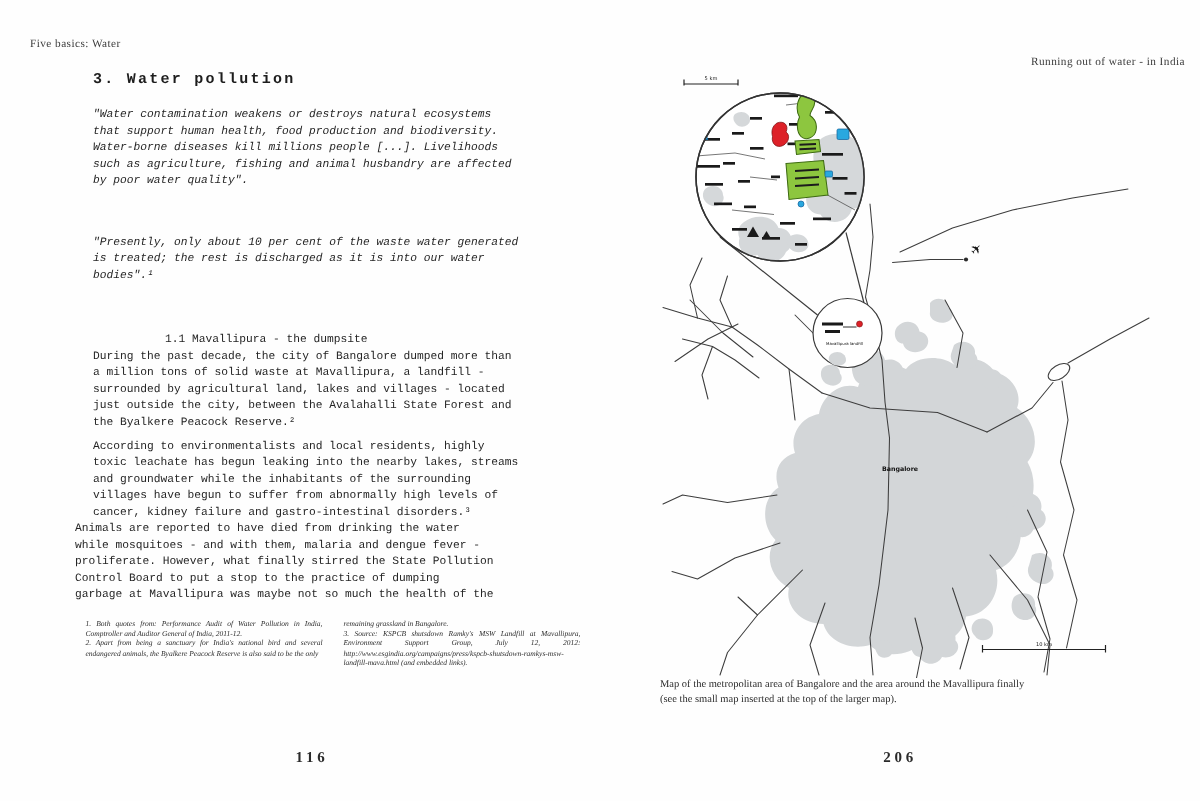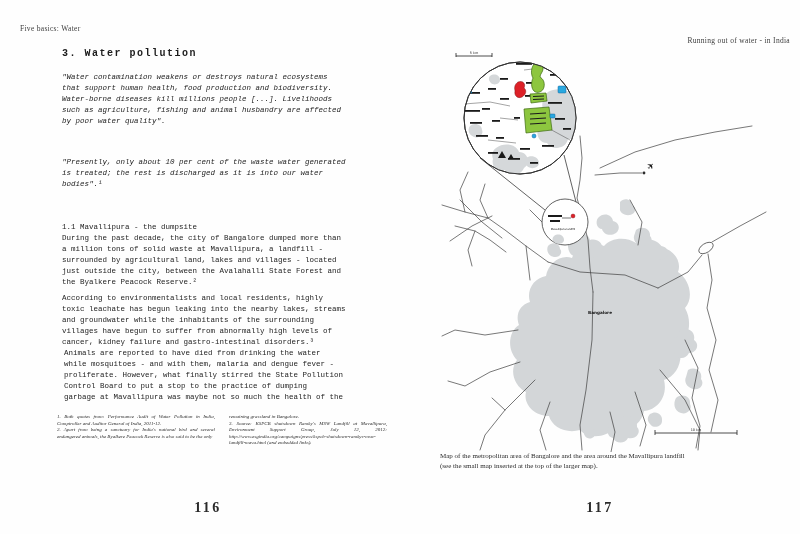--- a/index.html
+++ b/index.html
@@ -4,25 +4,25 @@
 <style>
   html,body{margin:0;padding:0;}
   body{width:800px;height:534px;background:#fefefe;position:relative;overflow:hidden;
        font-family:"Liberation Mono","DejaVu Sans Mono",monospace;color:#1f1f1f;}
   .abs{position:absolute;}
   .running-head{font-family:"Liberation Serif","DejaVu Serif",serif;font-size:7.5px;color:#3c3c3c;letter-spacing:.3px;}
   .mono{font-family:"Liberation Mono","DejaVu Sans Mono",monospace;}
   .body-text{font-size:7.5px;line-height:11px;white-space:pre-line;color:#242424;width:300px;}
   .italic{font-style:italic;}
   h1.sec{font-size:10px;font-weight:bold;letter-spacing:1.5px;margin:0;color:#1d1d1d;}
-  .subhead{font-size:7.5px;line-height:11px;color:#242424;}
+  .subhead{font-size:7.5px;line-height:11px;color:#242424;margin-left:48px;}
   .footnotes{display:flex;gap:14px;width:330px;}
   .fncol{width:158px;font-family:"Liberation Serif","DejaVu Serif",serif;font-size:5px;line-height:6.6px;
          color:#2b2b2b;white-space:pre-wrap;text-align:justify;font-style:italic;}
-  .pagenum{font-family:"Liberation Serif","DejaVu Serif",serif;font-size:14px;font-weight:bold;
+  .pagenum{font-family:"Liberation Serif","DejaVu Serif",serif;font-size:10px;font-weight:bold;
            letter-spacing:2.5px;color:#2a2a2a;text-align:center;}
   .caption{font-family:"Liberation Serif","DejaVu Serif",serif;font-size:7px;line-height:9.5px;
            color:#2b2b2b;white-space:pre-line;width:352px;}
   svg text{font-family:"DejaVu Sans",sans-serif;}
 </style>
 </head>
 <body>
 
 <div class="abs" style="left:0;top:0;width:400px;height:534px;">
   <div class="abs running-head" style="left:20px;top:24px;">Five basics: Water</div>
@@ -48,21 +48,21 @@
 surrounded by agricultural land, lakes and villages - located
 just outside the city, between the Avalahalli State Forest and
 the Byalkere Peacock Reserve.²</div>
 
   <div class="abs body-text" style="left:62px;top:293px;">According to environmentalists and local residents, highly
 toxic leachate has begun leaking into the nearby lakes, streams
 and groundwater while the inhabitants of the surrounding
 villages have begun to suffer from abnormally high levels of
 cancer, kidney failure and gastro-intestinal disorders.³</div>
 
-  <div class="abs body-text" style="left:64px;top:348px;font-family:Liberation Mono, monospace;">Animals are reported to have died from drinking the water
+  <div class="abs body-text" style="left:50px;top:348px;font-family:Liberation Mono, monospace;">Animals are reported to have died from drinking the water
 while mosquitoes - and with them, malaria and dengue fever -
 proliferate. However, what finally stirred the State Pollution
 Control Board to put a stop to the practice of dumping
 garbage at Mavallipura was maybe not so much the health of the</div>
 
   <div class="abs footnotes" style="left:57px;top:414px;">
     <div class="fncol">1. Both quotes from: Performance Audit of Water Pollution in India, Comptroller and Auditor General of India, 2011-12.
 2. Apart from being a sanctuary for India's national bird and several endangered animals, the Byalkere Peacock Reserve is also said to be the only</div>
     <div class="fncol">remaining grassland in Bangalore.
 3. Source: KSPCB shutsdown Ramky's MSW Landfill at Mavallipura, Environment Support Group, July 12, 2012: http://www.esgindia.org/campaigns/press/kspcb-shutsdown-ramkys-msw-landfill-mava.html (and embedded links).</div>
@@ -238,16 +238,16 @@
   <text x="44" y="13.5" font-size="3.4" fill="#222" text-anchor="middle">5 km</text>
 
   <g stroke="#222" stroke-width="0.8">
     <line x1="225" y1="393" x2="307" y2="393"></line>
     <line x1="225" y1="390" x2="225" y2="395"></line>
     <line x1="307" y1="390" x2="307" y2="395"></line>
   </g>
   <text x="266" y="390.5" font-size="3.4" fill="#222" text-anchor="middle">10 km</text>
 </svg>
 
-<div class="abs caption" style="left:440px;top:452px;">Map of the metropolitan area of Bangalore and the area around the Mavallipura landfill
+<div class="abs caption" style="left:440px;top:452px;">Map of the metropolitan area of Bangalore and the area around the Mavallipura finally
 (see the small map inserted at the top of the larger map).</div>
 
-<div class="abs pagenum" style="left:440px;top:500px;width:320px;">117</div>
+<div class="abs pagenum" style="left:440px;top:500px;width:320px;">206</div>
 
 </body></html>

